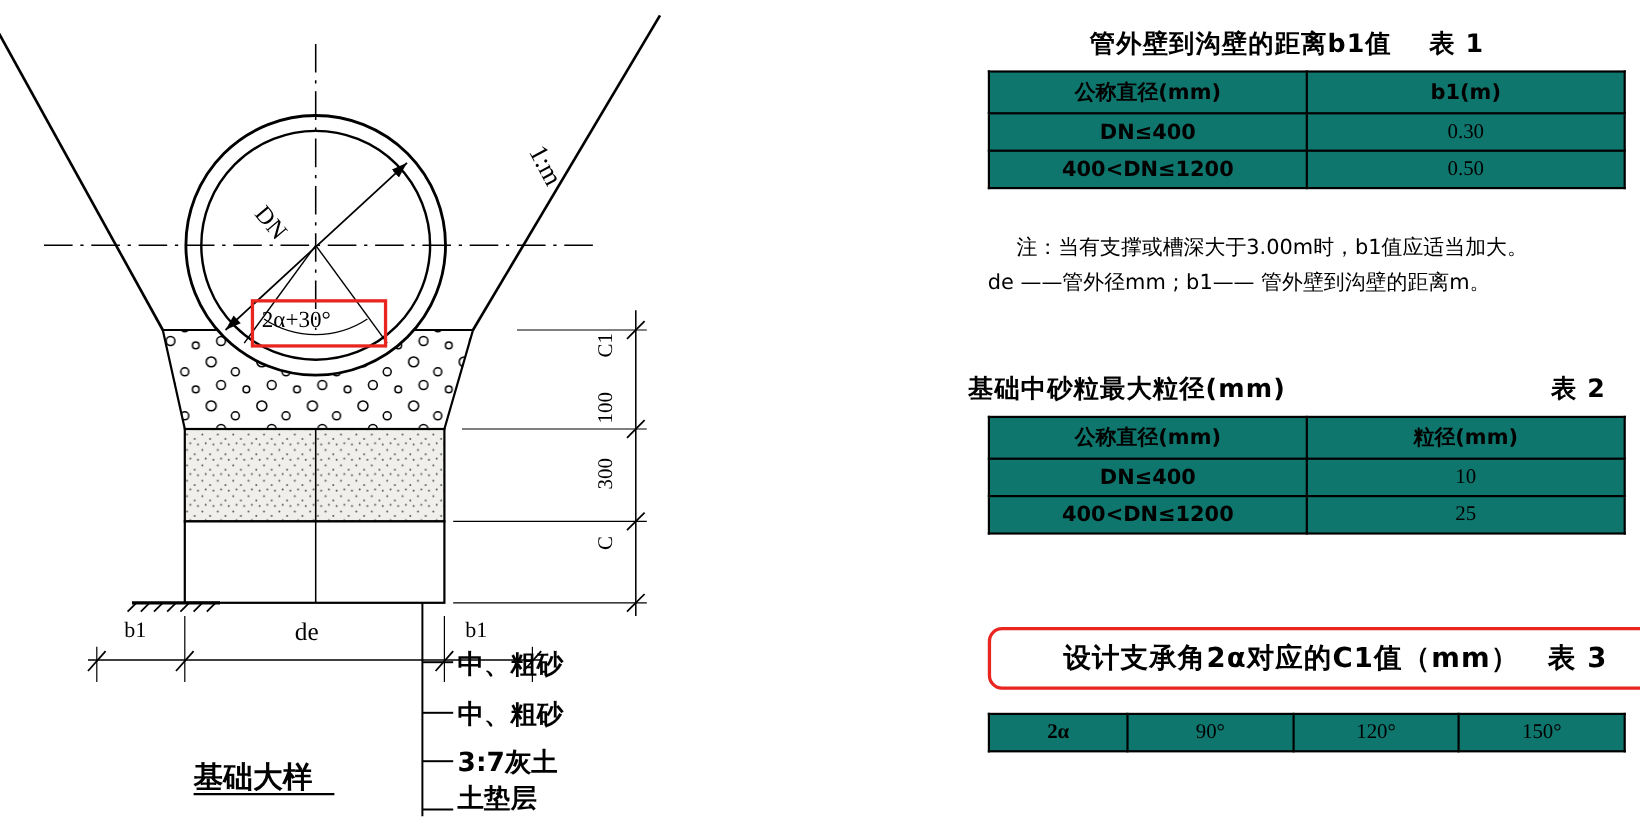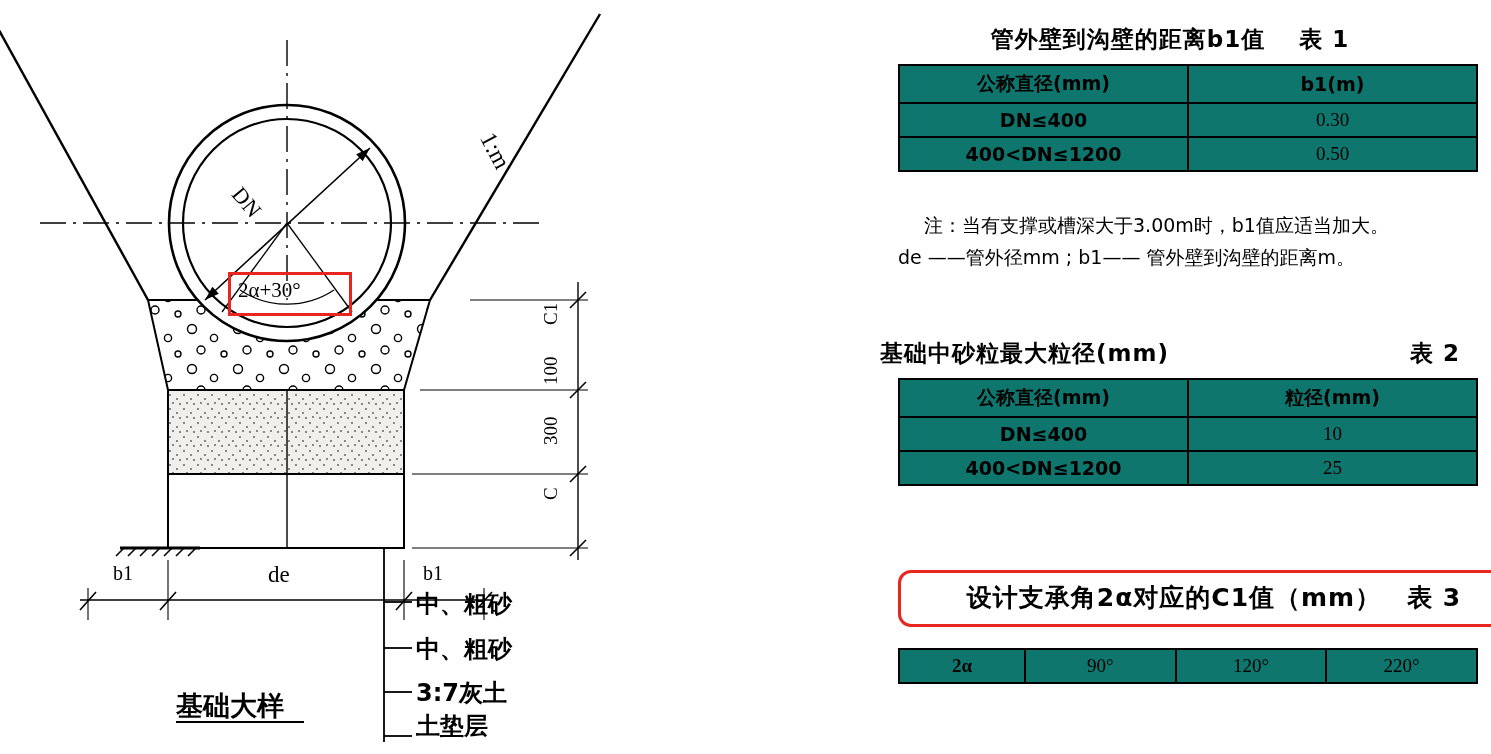--- a/index.html
+++ b/index.html
@@ -267,19 +267,19 @@
       <span class="tbl-title" style="font-size:25px;">设计支承角2α对应的C1值（mm）</span>
       <span class="tbl-title" style="font-size:25px;">表 3</span>
     </div>
 
     <table class="grid" style="position:absolute; left:18px; top:648px;padding-left:44px;">
       <tbody>
           <tr>
         <th style="width:120px; font-family:'Liberation Serif',serif;">2α</th>
         <td class="val">90°</td>
         <td class="val">120°</td>
-        <td class="val">220°</td>
+        <td class="val">150°</td>
       </tr>
     </tbody>
       </table>
 
   </div>
 </div>
 
 </body></html>

